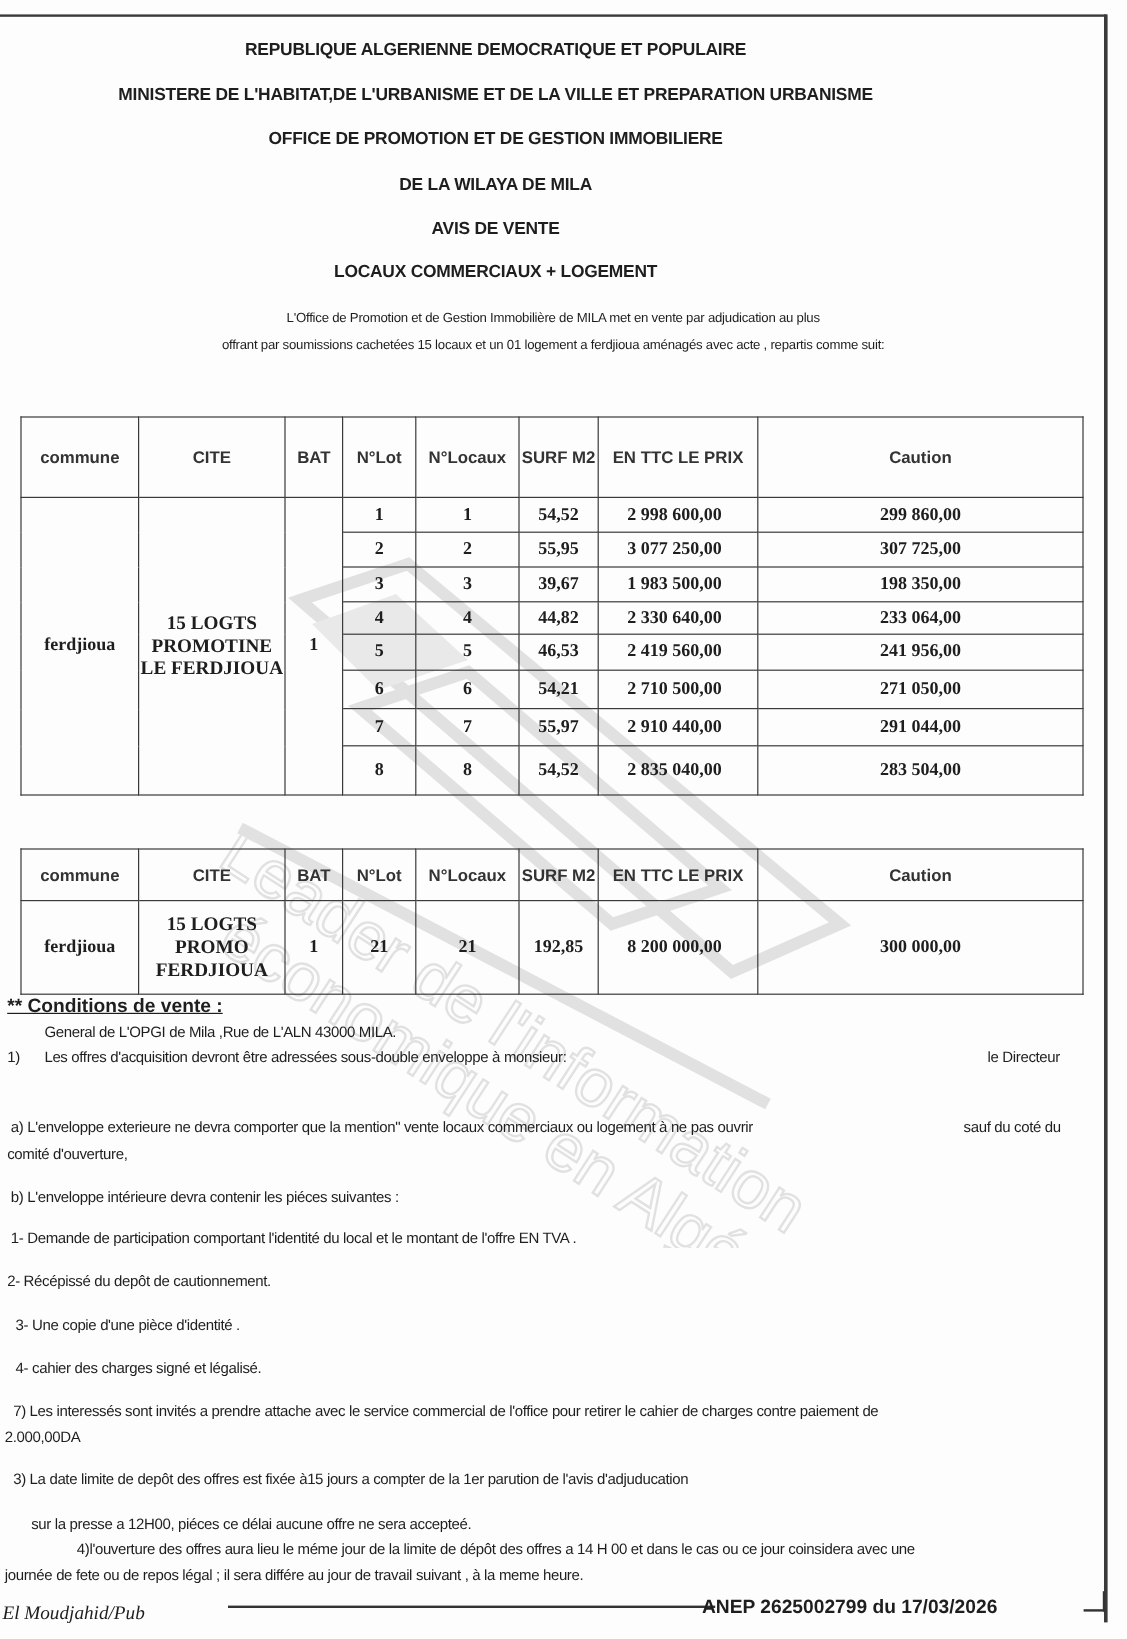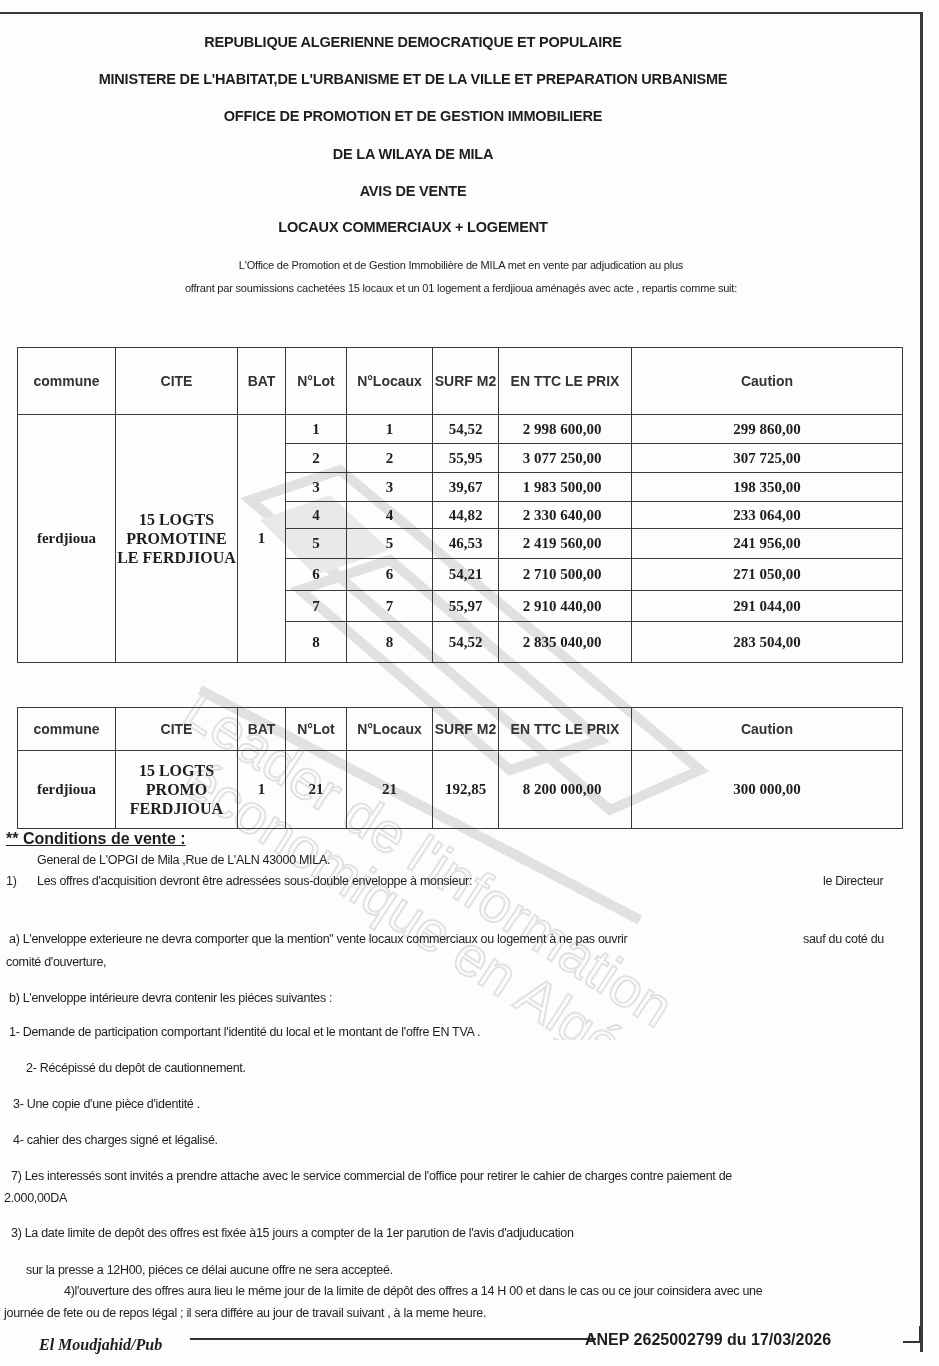--- a/index.html
+++ b/index.html
@@ -21,21 +21,21 @@
     border: 1.5px solid #3a3a3a; text-align: center; vertical-align: middle; padding: 0;
   }
   table.lots th { font-family: "Liberation Sans", sans-serif; font-weight: bold; font-size: 14px; color: #333; }
   table.lots td { font-family: "Liberation Serif", serif; font-weight: bold; font-size: 15px; }
   td.num-right { text-align: center; padding-right: 6px !important; }
   td.cite { font-size: 16px !important; line-height: 19px; }
 
   .cond-title { position: absolute; left: 6px; top: 830px; font-weight: bold; font-size: 16px; text-decoration: underline; }
   .p { position: absolute; font-size: 12.5px; letter-spacing: -0.3px; white-space: nowrap; }
 
-  .footer-left { position: absolute; left: 2px; top: 1336px; font-family: "Liberation Serif", serif; font-style: italic; font-weight: bold; font-size: 16px; margin-left: 37px; }
+  .footer-left { position: absolute; left: 2px; top: 1336px; font-family: "Liberation Serif", serif; font-style: italic; font-weight: normal; font-size: 16px; }
   .footer-line { position: absolute; left: 190px; top: 1338px; width: 406px; height: 2px; background: #333; }
   .footer-right { position: absolute; left: 585px; top: 1331px; font-weight: bold; font-size: 16px; }
   .footer-end { position: absolute; left: 903px; top: 1341px; width: 18px; height: 2px; background: #333; }
   .footer-end-v { position: absolute; left: 919px; top: 1326px; width: 2px; height: 17px; background: #333; }
 </style>
 </head>
 <body>
 
 <div class="frame-top"></div>
 <div class="frame-right"></div>
@@ -189,21 +189,21 @@
 <div class="p" style="left:823px; top:874px">le Directeur</div>
 <div class="p" style="left:37px; top:853px">General de L'OPGI  de Mila ,Rue de L'ALN 43000 MILA.</div>
 
 <div class="p" style="left:9px; top:932px">a) L'enveloppe exterieure ne devra comporter que la mention"  vente locaux   commerciaux ou logement à ne pas ouvrir</div>
 <div class="p" style="left:803px; top:932px">sauf du coté du</div>
 <div class="p" style="left:6px; top:955px">comité d'ouverture,</div>
 
 <div class="p" style="left:9px; top:991px">b) L'enveloppe intérieure devra contenir les piéces suivantes :</div>
 
 <div class="p" style="left:9px; top:1025px">1- Demande de participation comportant l'identité du local et le montant de l'offre EN  TVA .</div>
-<div class="p" style="left:26px; top:1061px">2- Récépissé du depôt de cautionnement.</div>
+<div class="p" style="left:6px; top:1061px">2- Récépissé du depôt de cautionnement.</div>
 <div class="p" style="left:13px; top:1097px">3- Une copie d'une pièce d'identité .</div>
 <div class="p" style="left:13px; top:1133px">4- cahier des charges signé et légalisé.</div>
 
 <div class="p" style="left:11px; top:1169px">7) Les interessés sont invités a prendre attache avec le service commercial de l'office pour retirer le cahier de charges contre paiement de</div>
 <div class="p" style="left:4px; top:1191px">2.000,00DA</div>
 
 <div class="p" style="left:11px; top:1226px">3) La date limite de depôt des offres est fixée à15 jours a compter de la 1er parution de l'avis d'adjuducation</div>
 <div class="p" style="left:26px; top:1263px">sur la presse a 12H00, piéces ce délai aucune offre ne sera accepteé.</div>
 
 <div class="p" style="left:64px; top:1284px">4)l'ouverture des offres aura lieu le méme jour de la limite de dépôt des offres a 14 H 00 et dans le cas ou ce jour coinsidera avec une</div>

